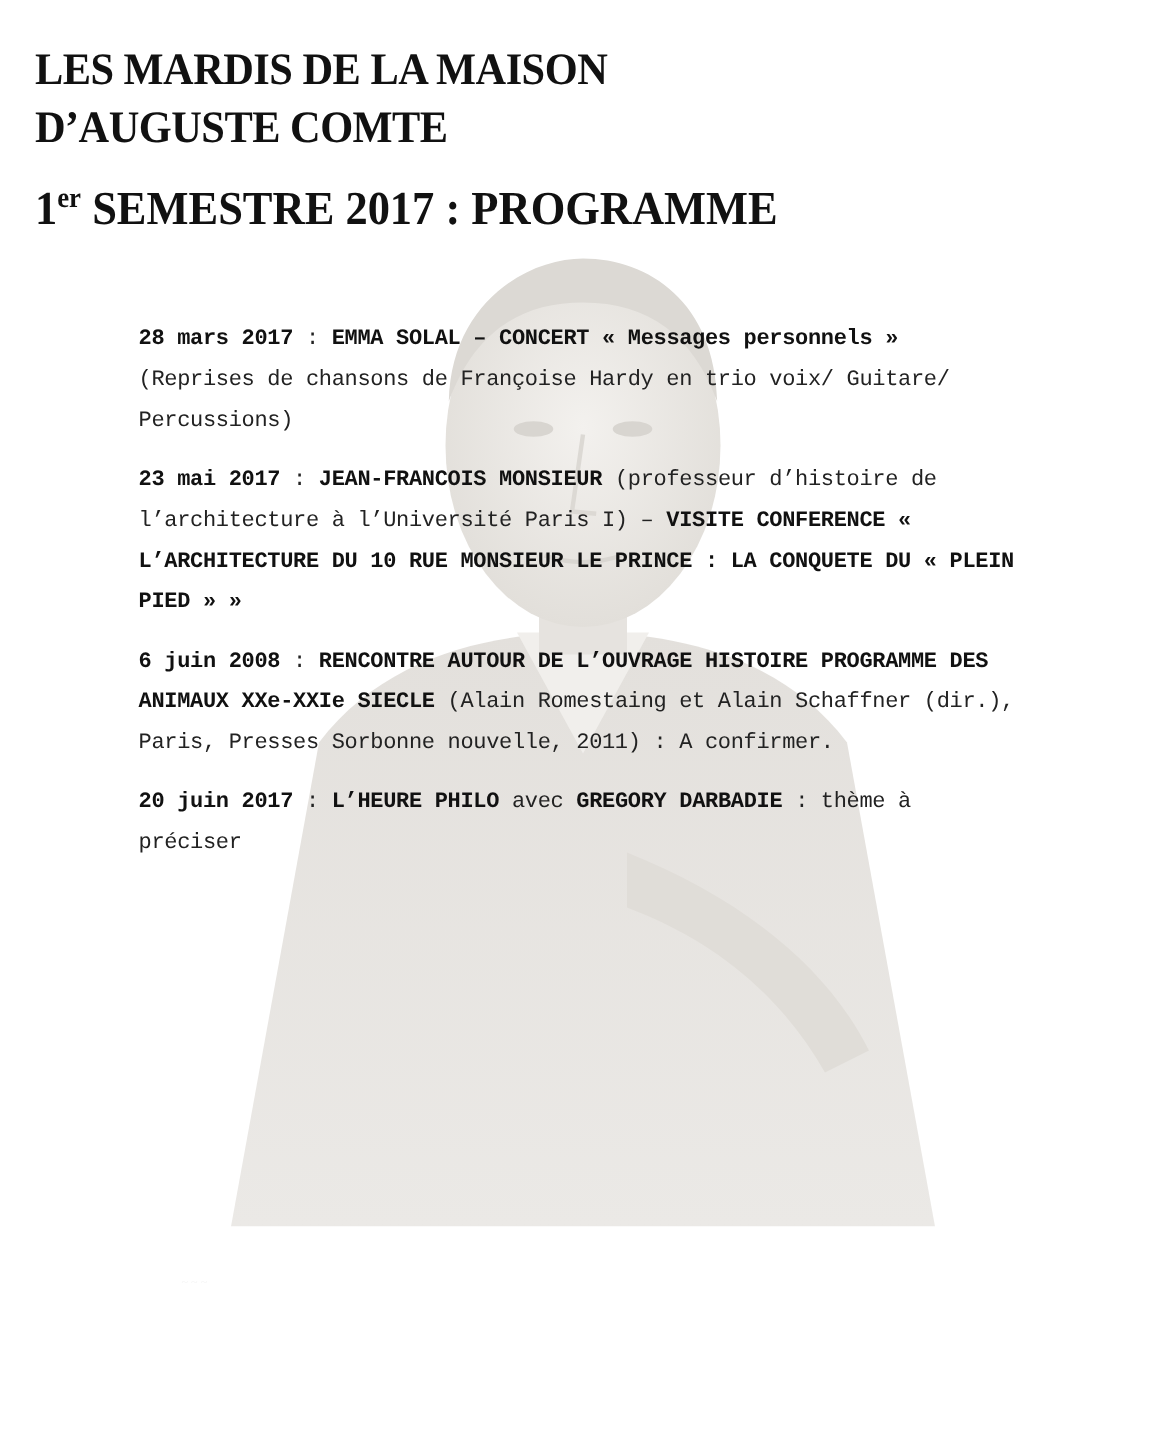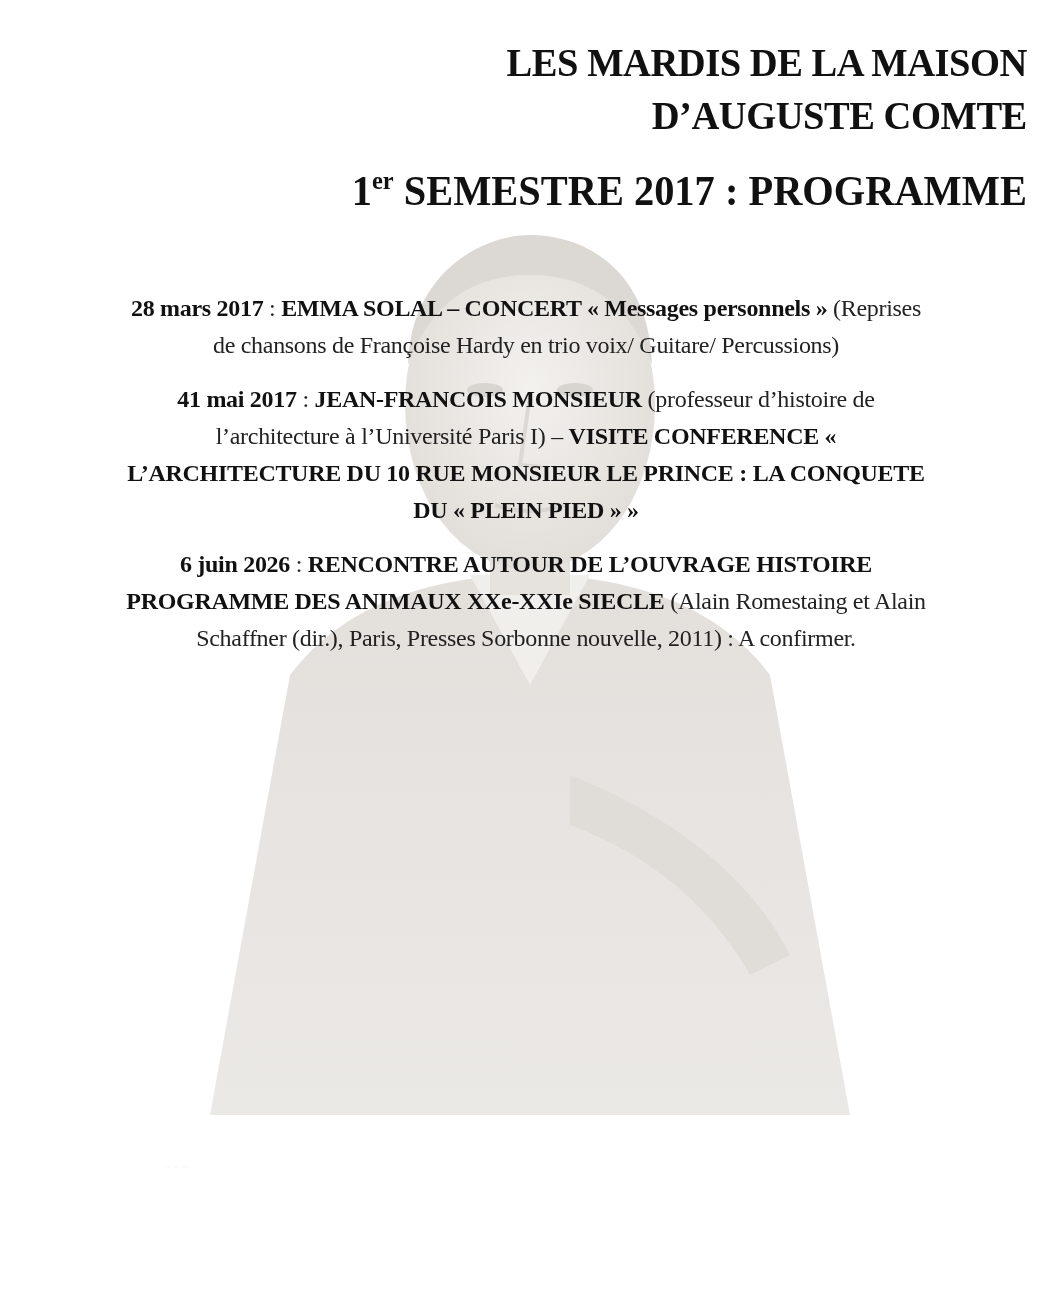--- a/index.html
+++ b/index.html
@@ -22,23 +22,22 @@
       width: 760px;
       height: 900px;
       z-index: 0;
       pointer-events: none;
     }
     .title-block {
       position: absolute;
       left: 0;
       right: 0;
       top: 36px;
-      text-align: right;
+      text-align: left;
       z-index: 2;
-      padding-left: 20px;
     }
     .title-line {
       font-family: "Liberation Serif", serif;
       font-weight: bold;
       font-size: 41px;
       line-height: 53px;
       letter-spacing: -0.5px;
       transform: scaleX(0.94);
       margin: 0;
     }
@@ -56,26 +55,25 @@
       line-height: 0;
     }
     .events {
       position: absolute;
       left: 126px;
       width: 800px;
       top: 290px;
       z-index: 2;
     }
     .event {
-      font-family: Liberation Serif, serif;
-      font-size: 24px;
+      font-family: Liberation Mono, monospace;
+      font-size: 20px;
       line-height: 37px;
       margin: 0 0 17px 0;
       letter-spacing: -0.3px;
-      text-align: center;
     }
     .event .b { font-weight: bold; }
     .event .n { font-weight: normal; color: #222; }
     .faint-signature {
       position: absolute;
       left: 165px;
       top: 1160px;
       font-size: 11px;
       color: #f4f4f4;
       z-index: 1;
@@ -118,17 +116,18 @@
 <div class="title-block">
   <div class="title-line">LES MARDIS DE LA MAISON</div>
   <div class="title-line">D’AUGUSTE COMTE</div>
   <div class="subtitle">
     <span>1</span><sup>er</sup><span> SEMESTRE 2017 : PROGRAMME</span>
   </div>
 </div>
 
 <div class="events" id="events">
     <p class="event"><span class="b">28 mars 2017</span><span class="n"> : </span><span class="b">EMMA SOLAL – CONCERT « Messages personnels »</span><span class="n"> (Reprises de chansons de Françoise Hardy en trio voix/ Guitare/ Percussions)</span></p>
-    <p class="event"><span class="b">41 mai 2017</span><span class="n"> : </span><span class="b">JEAN-FRANCOIS MONSIEUR</span><span class="n"> (professeur d’histoire de l’architecture à l’Université Paris I) – </span><span class="b">VISITE CONFERENCE   « L’ARCHITECTURE DU 10 RUE MONSIEUR LE PRINCE : LA CONQUETE DU « PLEIN PIED » »</span></p>
-    <p class="event"><span class="b">6 juin 2026</span><span class="n"> : </span><span class="b">RENCONTRE AUTOUR DE L’OUVRAGE HISTOIRE PROGRAMME DES ANIMAUX XXe-XXIe SIECLE</span><span class="n"> (Alain Romestaing et Alain Schaffner (dir.), Paris, Presses Sorbonne nouvelle, 2011) : A confirmer.</span></p>
+    <p class="event"><span class="b">23 mai 2017</span><span class="n"> : </span><span class="b">JEAN-FRANCOIS MONSIEUR</span><span class="n"> (professeur d’histoire de l’architecture à l’Université Paris I) – </span><span class="b">VISITE CONFERENCE   « L’ARCHITECTURE DU 10 RUE MONSIEUR LE PRINCE : LA CONQUETE DU « PLEIN PIED » »</span></p>
+    <p class="event"><span class="b">6 juin 2008</span><span class="n"> : </span><span class="b">RENCONTRE AUTOUR DE L’OUVRAGE HISTOIRE PROGRAMME DES ANIMAUX XXe-XXIe SIECLE</span><span class="n"> (Alain Romestaing et Alain Schaffner (dir.), Paris, Presses Sorbonne nouvelle, 2011) : A confirmer.</span></p>
+    <p class="event"><span class="b">20 juin 2017</span><span class="n"> : </span><span class="b">L’HEURE PHILO</span><span class="n"> avec </span><span class="b">GREGORY DARBADIE</span><span class="n"> : thème à préciser</span></p>
   </div>
 
 <div class="faint-signature">~ ~ ~</div>
 
 </body></html>

